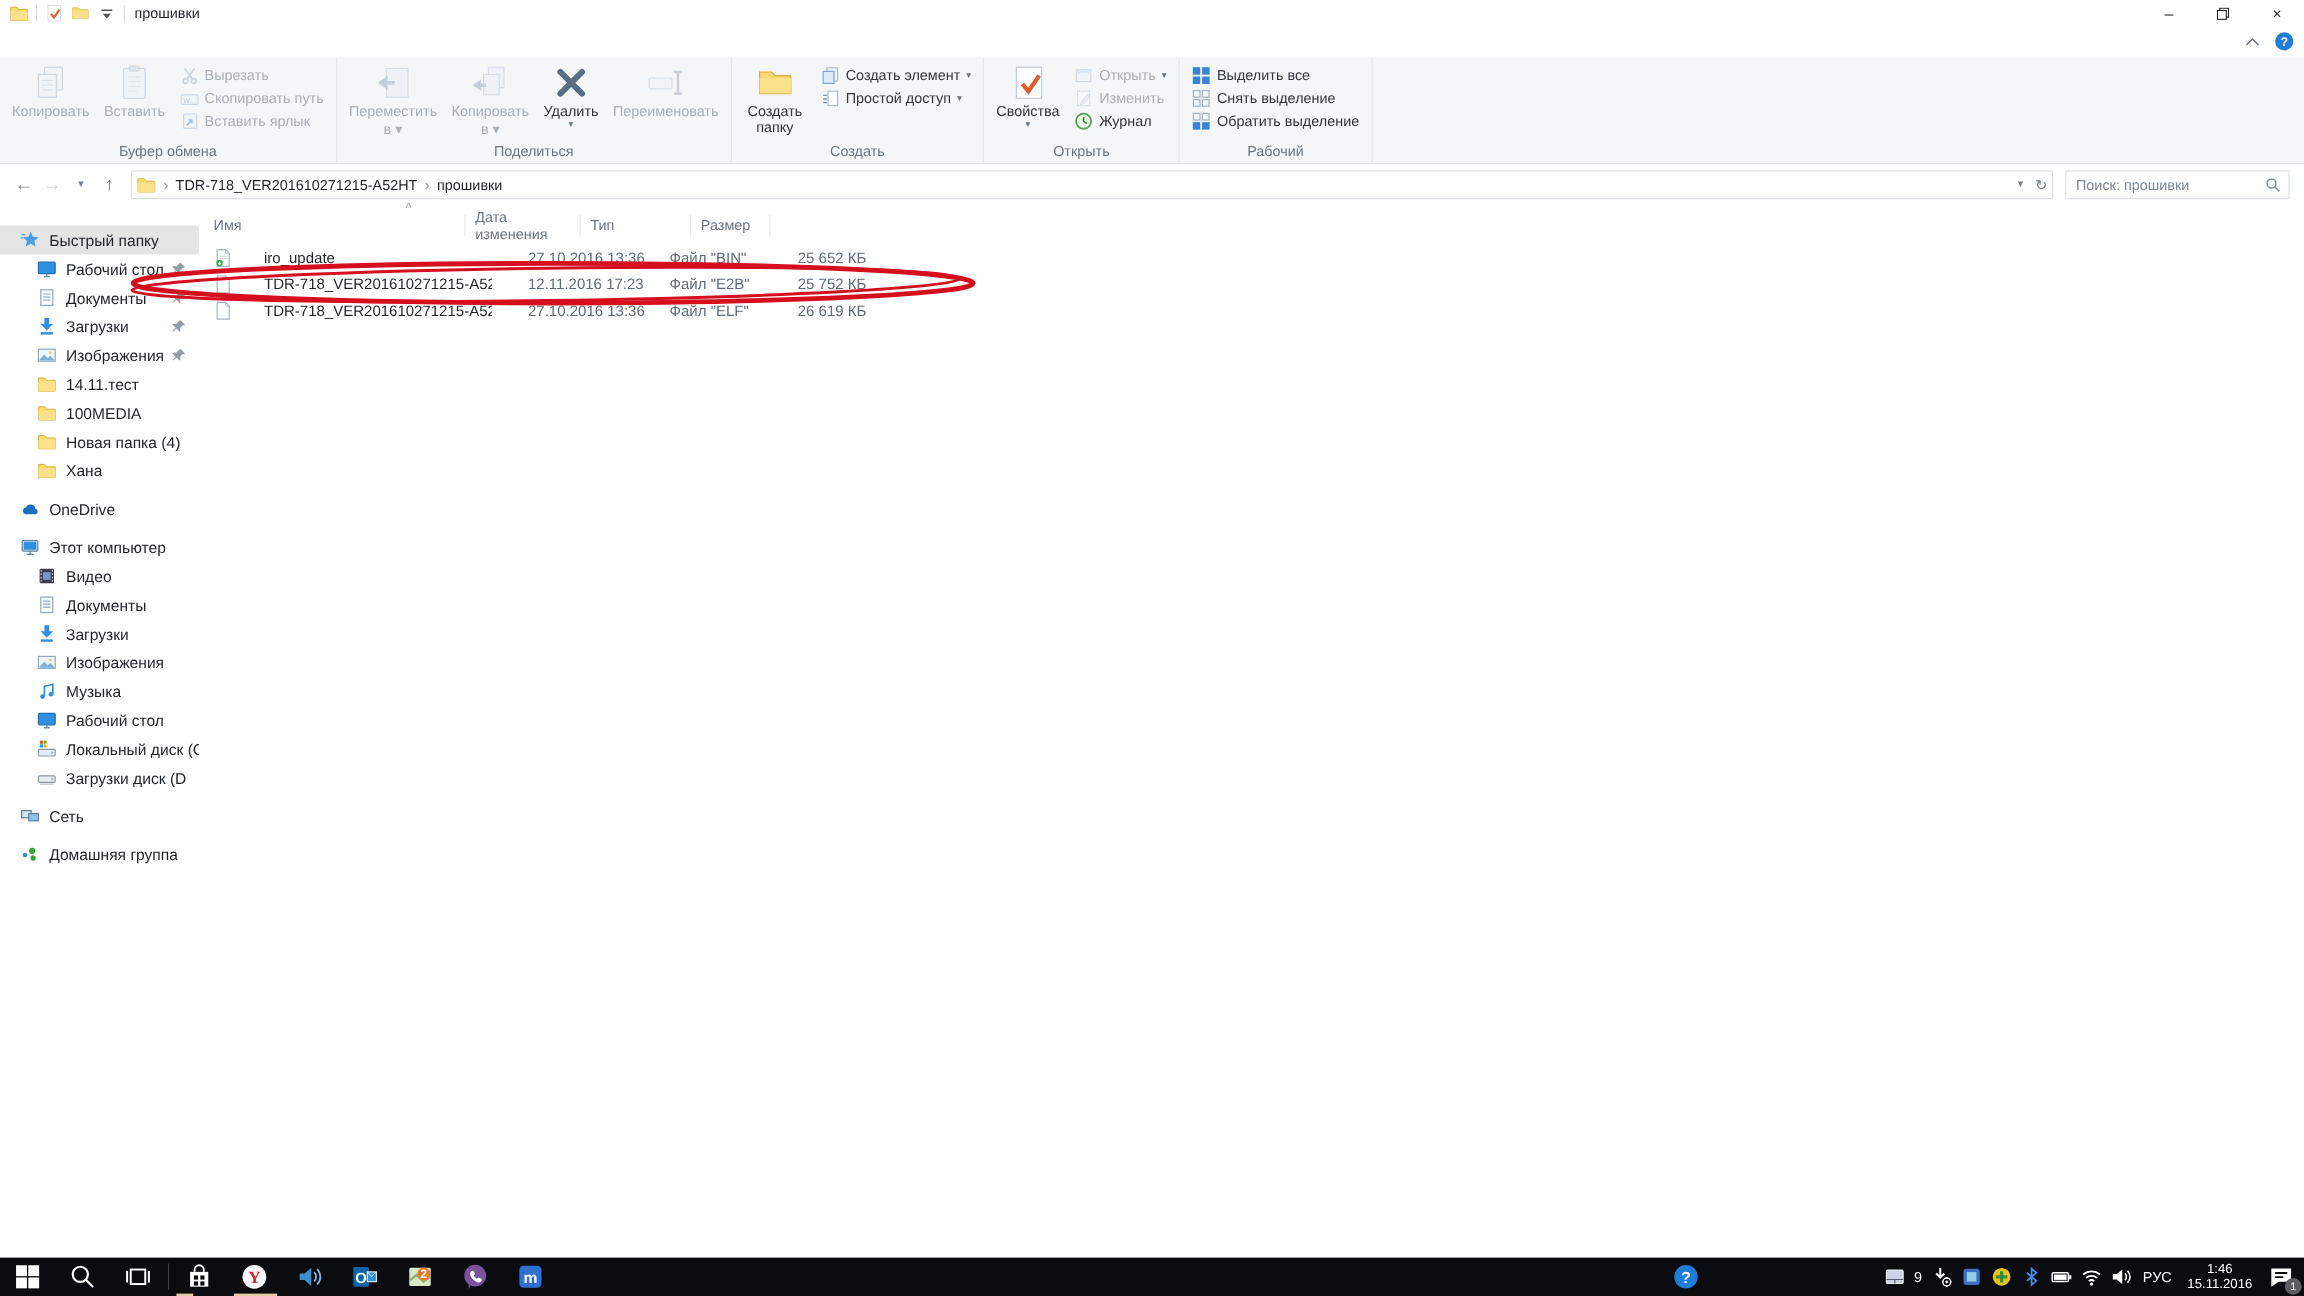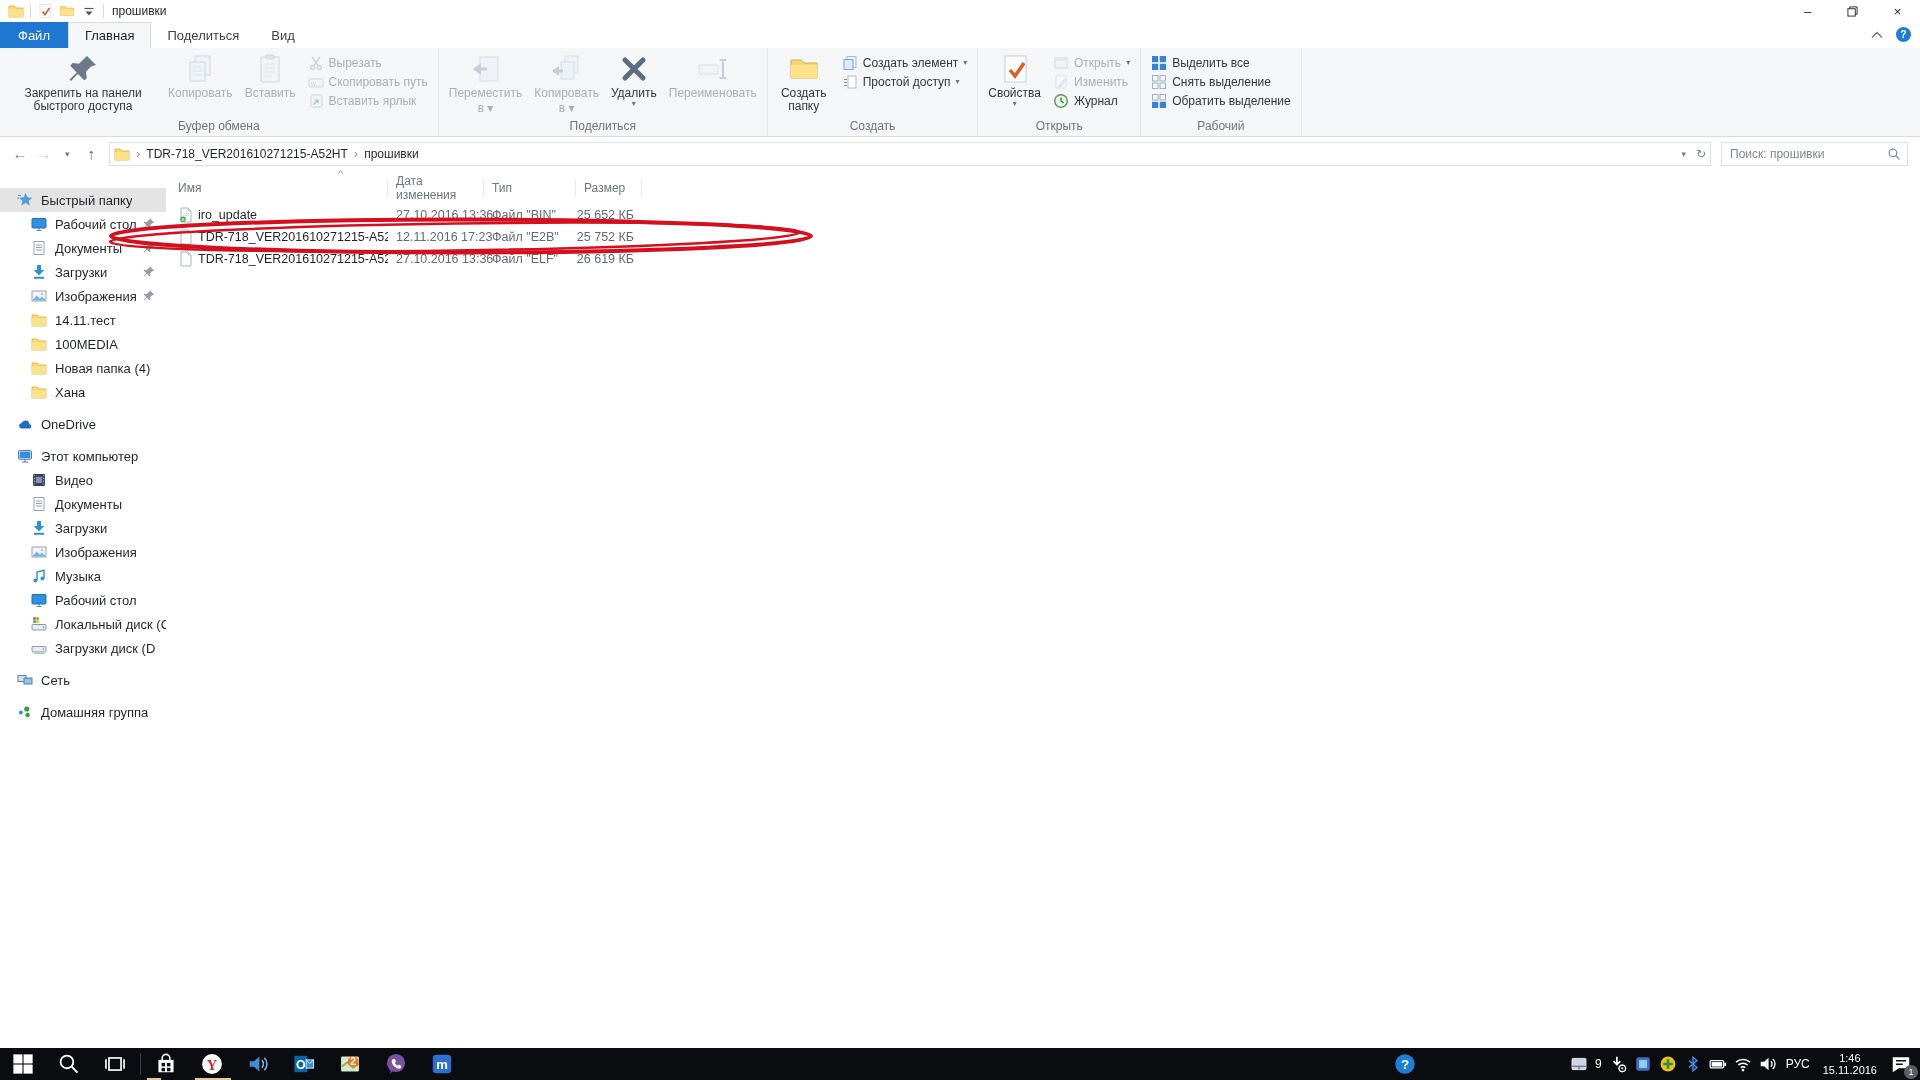--- a/index.html
+++ b/index.html
@@ -70,21 +70,21 @@
 
   
   .filelist{position:absolute;left:178px;top:6px;}
   .fhead,.frow{display:grid;grid-template-columns:20px 190px 96px 92px 66px;align-items:center;}
   .fhead{height:24px;font-size:12px;color:#6a7680;position:relative;margin-bottom:4px;}
   .fhead .hc{height:18px;display:flex;align-items:center;border-right:1px solid #e6e9ec;padding-left:2px;}
   .fhead .hc.first{grid-column:1/3;}
   .fhead .hc{padding-left:8px;}
   .fhead .hc.first{padding-left:0;}
   .sortcaret{position:absolute;left:160px;top:-8px;color:#9aa4ad;font-size:11px;}
-  .frow{height:22px;font-size:12.5px;}
+  .frow{height:22px;font-size:12.5px;gap:22px;}
   .frow .ficon{width:16px;height:16px;}
   .fname{color:#1f2328;white-space:nowrap;overflow:hidden;}
   .fdate,.ftype{color:#5f6b76;padding-left:8px;white-space:nowrap;}
   .fsize{color:#5f6b76;text-align:right;padding-right:8px;white-space:nowrap;}
 
   
   .annot{position:absolute;left:103px;top:214px;width:720px;height:46px;pointer-events:none;z-index:5;}
 
   
   .statusbar{position:absolute;left:0;top:1022px;width:100%;height:26px;border-top:1px solid #ececec;display:flex;align-items:center;font-size:12px;color:#3f4850;}
@@ -155,53 +155,37 @@
             <svg viewBox="0 0 12 12">
               <rect x="1" y="3" width="8" height="8" fill="none" stroke="#222"></rect>
               <path d="M3 3V1h8v8h-2" fill="none" stroke="#222"></path>
             </svg>
           </span>
         </div>
       <div class="wbtn" data-name="close-button">×</div>
     </div>
   </div>
 
-  <div class="tabrow" data-name="ribbon-tabs">
-    <div class="tab-file" data-name="tab-file">Файл</div>
-    <div id="tabs-host" style="display:flex;align-items:flex-end;height:26px;">
-        <div class="tab active" data-name="tab-главная">Главная</div>
-        <div class="tab" data-name="tab-поделиться">Поделиться</div>
-        <div class="tab" data-name="tab-вид">Вид</div>
-      </div>
-  </div>
   <div class="tabrow-right" data-name="ribbon-right-controls">
     <span style="width:12px;height:8px;display:block" data-name="collapse-ribbon-icon">
         <svg viewBox="0 0 12 7">
           <path d="M1 6l5-5 5 5" stroke="#6a7680" fill="none" stroke-width="1.3"></path>
         </svg>
       </span>
     <span style="width:17px;height:17px;display:block" data-name="help-ribbon-icon">
         <svg viewBox="0 0 18 18">
           <circle cx="9" cy="9" r="8" fill="#1f7fd8"></circle>
           <text x="9" y="13" text-anchor="middle" font-size="11" font-weight="bold" fill="#fff" font-family="sans-serif">?</text>
         </svg>
       </span>
   </div>
 
   <div class="ribbon" id="ribbon" data-name="ribbon">
       <div class="rgroup" data-name="ribbon-group">
         <div class="rbody">
-          <div class="rbig" data-name="pin-to-quick-access-button">
-            <span class="ricon" data-name="pin-icon">
-              <svg viewBox="0 0 32 32">
-                <path d="M20 3l9 9-5 1.6-5 5 .8 6.4-2.4 2.4-6.6-6.6L4 28l-1.4-1.4 7.2-7.2-6.6-6.6L5.6 10l6.4.8 5-5z" fill="#6b7a88"></path>
-              </svg>
-            </span>
-            <span class="rtext">Закрепить на панели быстрого доступа</span>
-          </div>
           <div class="rbig disabled" data-name="copy-button">
             <span class="ricon" data-name="copy-icon">
               <svg viewBox="0 0 32 32">
                 <rect x="11" y="3" width="15" height="19" fill="#eef3f8" stroke="#aabdcf"></rect>
                 <rect x="6" y="9" width="15" height="19" fill="#eef3f8" stroke="#aabdcf"></rect>
                 <path d="M9 14h9M9 18h9M9 22h9" stroke="#c6d4e0" fill="none"></path>
               </svg>
             </span>
             <span class="rtext">Копировать</span>
           </div>

